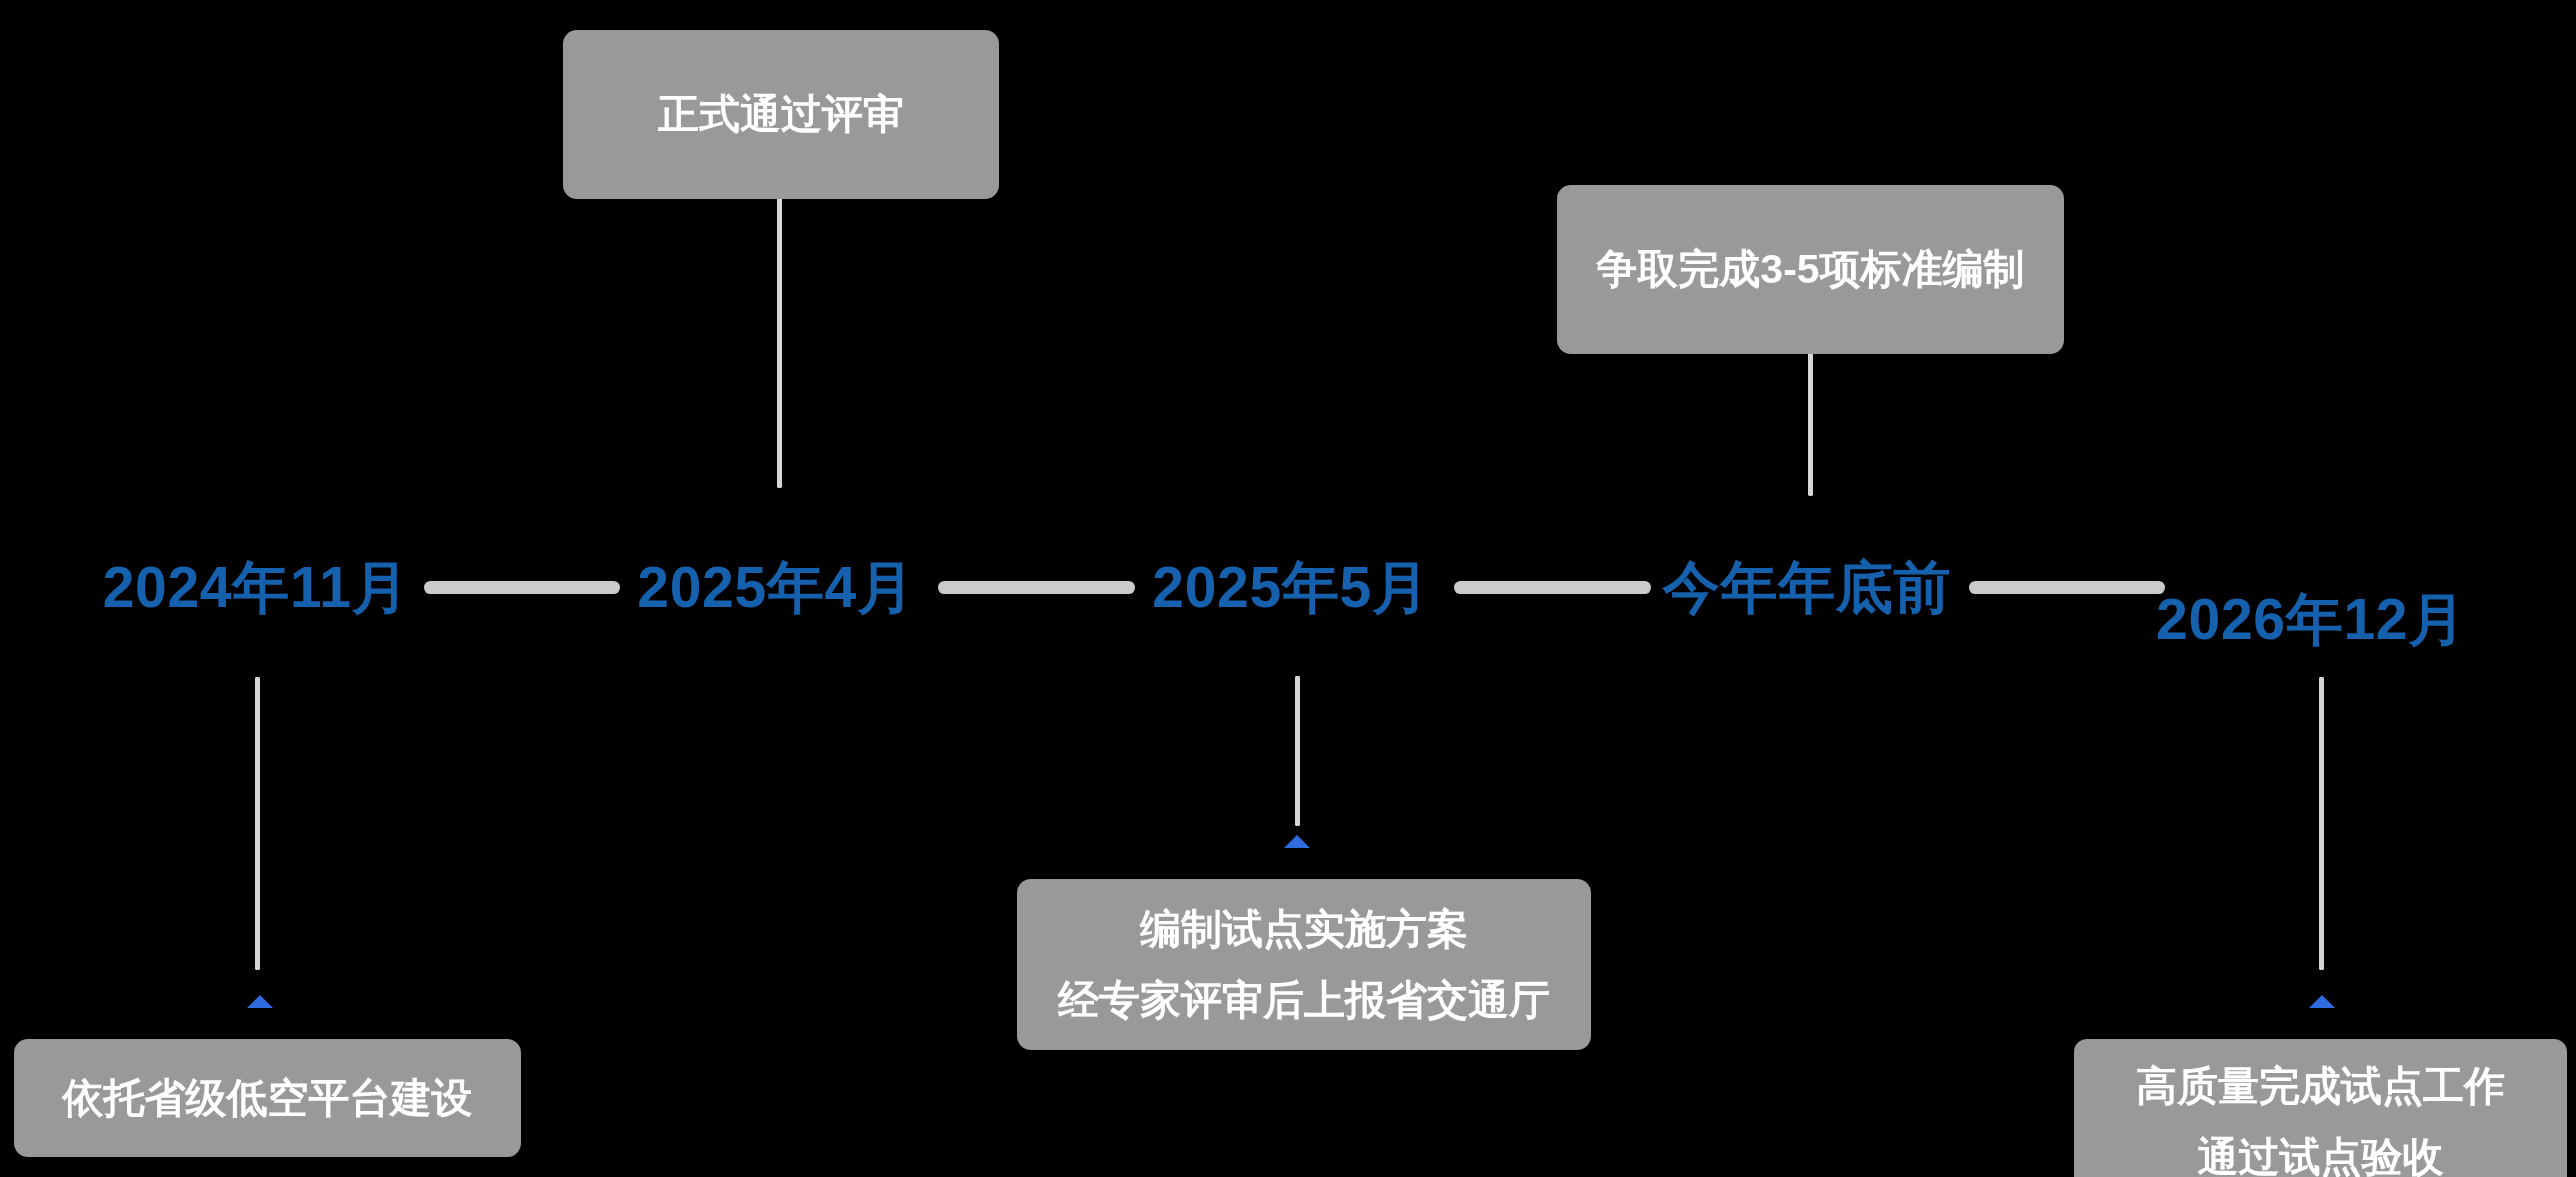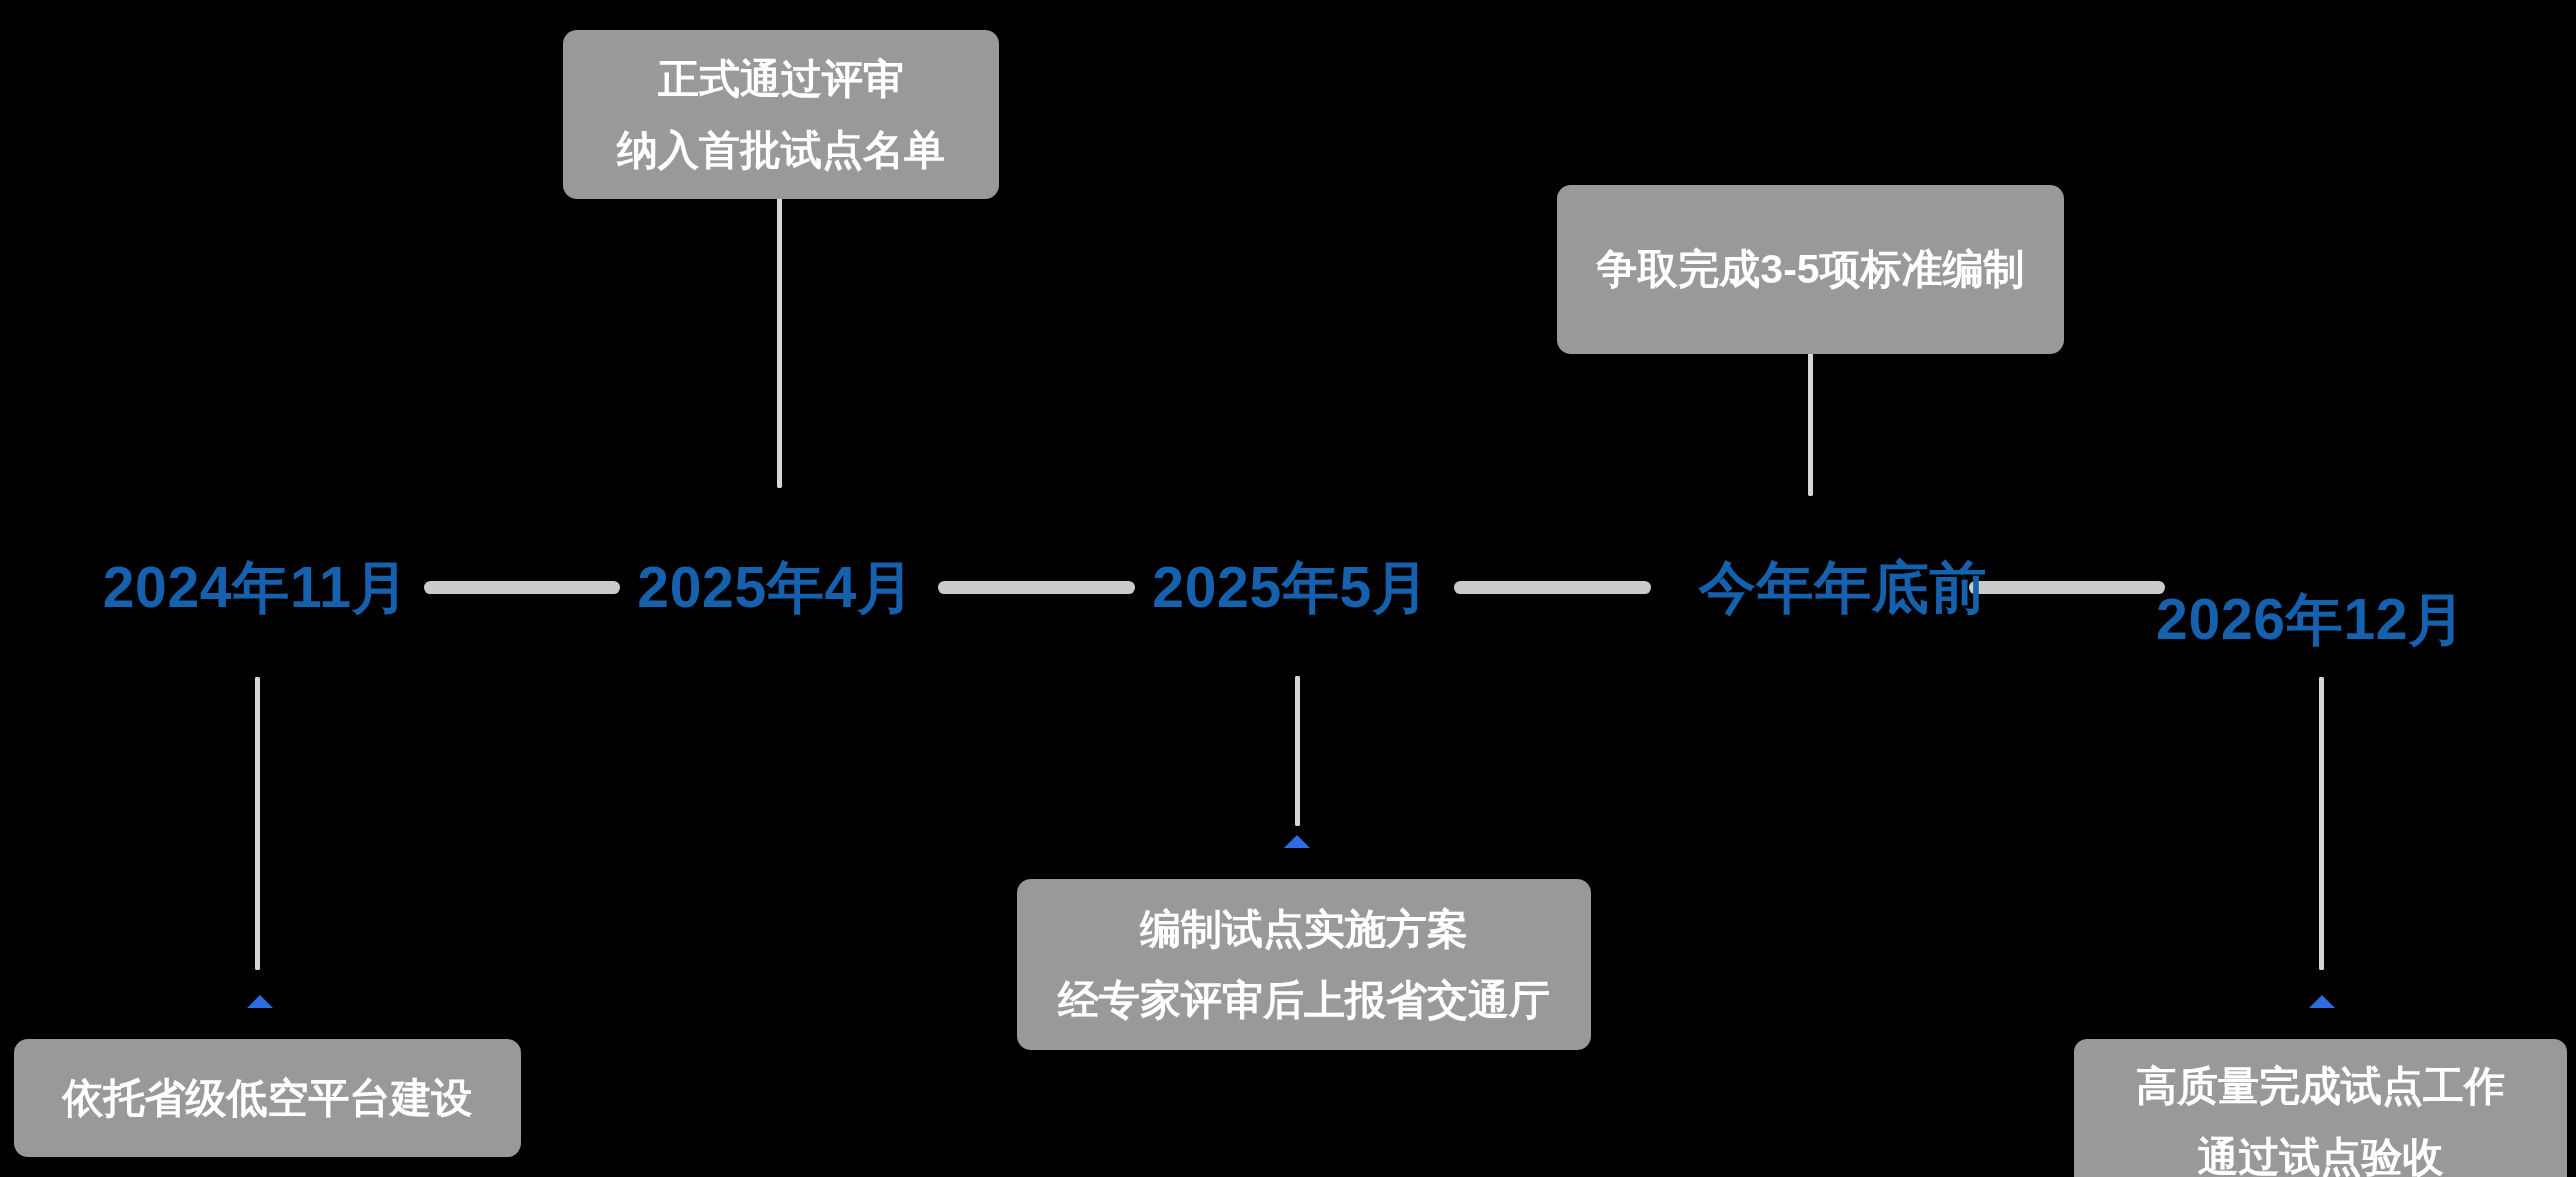--- a/index.html
+++ b/index.html
@@ -74,38 +74,37 @@
 <div id="stage">
 
   <div class="h-segment" style="left:424px;  width:196px;"></div>
   <div class="h-segment" style="left:938px; width:197px;"></div>
   <div class="h-segment" style="left:1454px; width:197px;"></div>
   <div class="h-segment" style="left:1969px; width:196px;"></div>
 
   <div class="date-label" style="left:256px;">2024年11月</div>
   <div class="date-label" style="left:776px;">2025年4月</div>
   <div class="date-label" style="left:1291px;">2025年5月</div>
-  <div class="date-label" style="left:1807px;margin-left:36px;">今年年底前</div>
+  <div class="date-label" style="left:1807px;">今年年底前</div>
   <div class="date-label" style="left:2311px;margin-top:32px;">2026年12月</div>
 
   <div class="v-line" style="left:255px;  top:677px; height:293px;"></div>
   <div class="v-line" style="left:777px; top:190px; height:298px;"></div>
   <div class="v-line" style="left:1295px; top:676px; height:150px;"></div>
   <div class="v-line" style="left:1808px; top:348px; height:148px;"></div>
   <div class="v-line" style="left:2319px; top:677px; height:293px;"></div>
 
   <div class="arrow down" style="left:768px; top:169px;"></div>
   <div class="arrow down" style="left:1797px; top:324px;"></div>
   <div class="arrow up" style="left:247px;  top:995px;"></div>
   <div class="arrow up" style="left:1284px; top:835px;"></div>
   <div class="arrow up" style="left:2309px; top:995px;"></div>
 
   <div class="callout" style="left:563px; top:0px; width:436px; height:169px;">
     <div class="line">正式通过评审</div>
-    <div class="line">纳入首批试点名单</div>
   </div>
   <div class="callout" style="left:1557px; top:155px; width:507px; height:169px;">
     <div class="line">争取完成3-5项标准编制</div>
   </div>
 
   <div class="callout" style="left:14px; top:1009px; width:507px; height:118px;">
     <div class="line">依托省级低空平台建设</div>
   </div>
   <div class="callout" style="left:1017px; top:849px; width:574px; height:171px;">
     <div class="line">编制试点实施方案</div>

